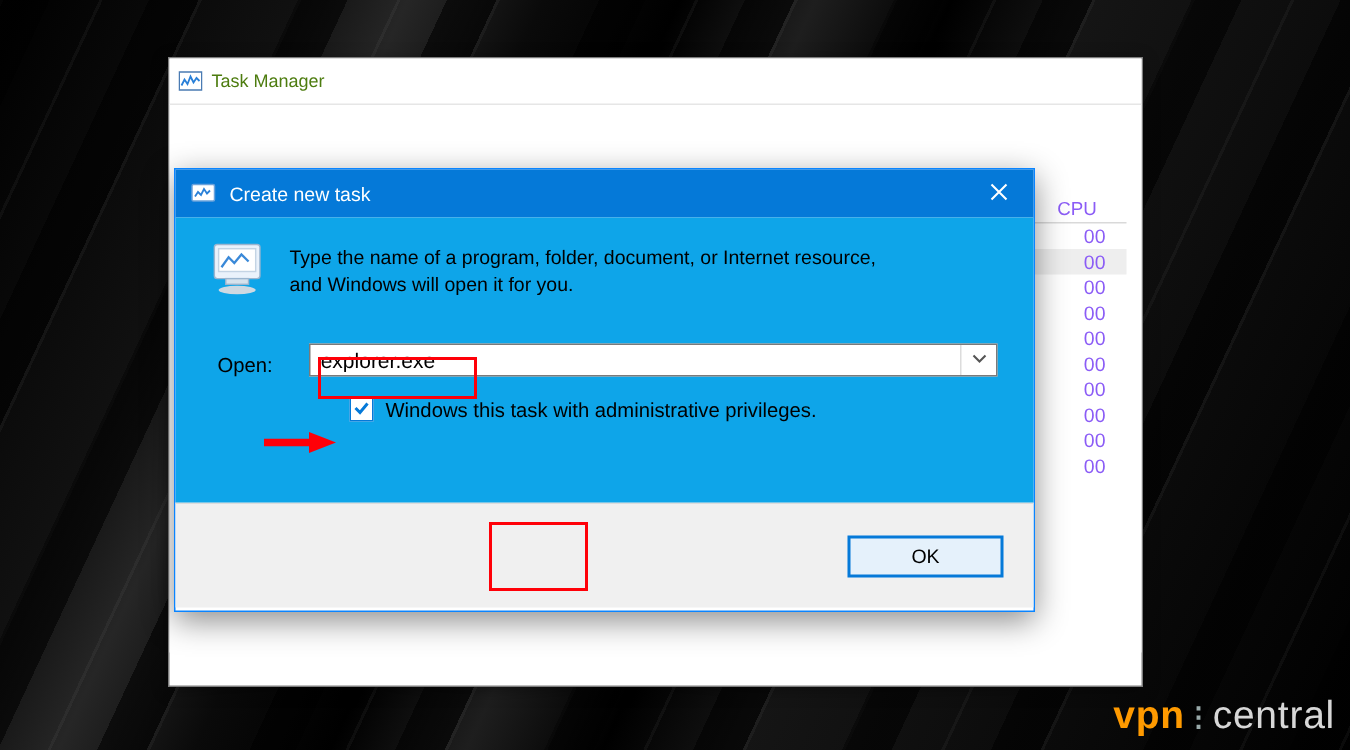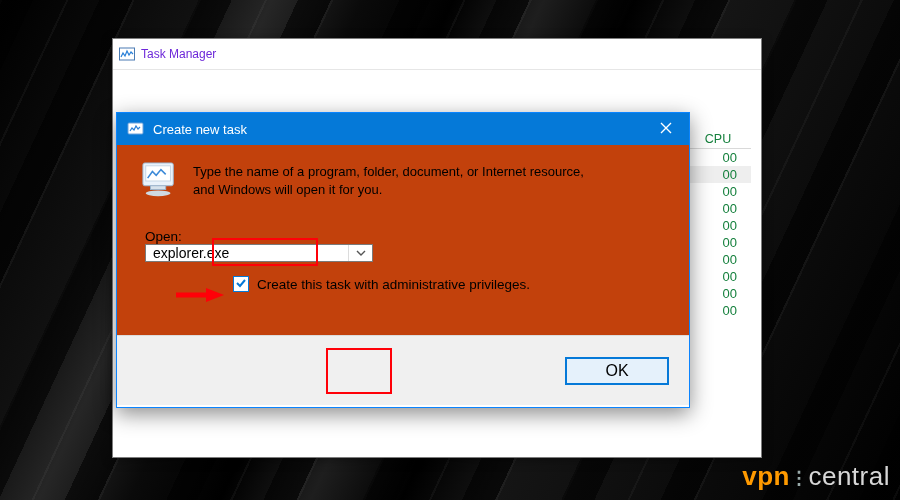--- a/index.html
+++ b/index.html
@@ -31,39 +31,39 @@
     left: 112px;
     top: 38px;
     width: 650px;
     height: 420px;
     background: #ffffff;
     border: 1px solid #7d7d7d;
     box-shadow: 0 2px 10px rgba(0,0,0,0.35);
   }
   .tm-title {
     height: 30px; display: flex; align-items: center; padding: 0 6px; gap: 6px;
-    font-size: 12px; color: #6d28d9; background: #fff;
+    font-size: 12px; color: #4d7c0f; background: #fff;
   }
   .tm-icon {
     width: 16px; height: 16px; display: inline-flex; align-items: center; justify-content: center;
   }
   .tm-icon svg { width: 16px; height: 16px; }
   .tm-menu {
     height: 22px; display: flex; gap: 14px; padding: 0 8px; font-size: 12.5px;
     color: #000; align-items: center; border-bottom: 1px solid #d9d9d9;
     background: #fff;
   }
   .tm-menu span { cursor: default; }
   .tm-body {
     position: relative; height: calc(100% - 52px);
     background: #fff; border-top: 1px solid #e6e6e6;
   }
   .tm-cpu {
     position: absolute; right: 10px; top: 60px; width: 66px;
-    font-size: 12.5px; color: #15803d;
+    font-size: 12.5px; color: #8b5cf6;
   }
   .tm-cpu .head {
     padding: 2px 6px; text-align: center; border-bottom: 1px solid #d9d9d9;
   }
   .tm-cpu .cell {
     padding: 1px 14px 1px 6px; text-align: right; font-size: 13px;
   }
   .tm-cpu .cell.sel { background: #eeeeee; }
 
   
@@ -87,32 +87,32 @@
   .dlg-titlebar .ticon svg { width: 18px; height: 18px; }
   .dlg-titlebar .spacer { flex: 1; }
   .dlg-close {
     width: 46px; height: 32px; display: flex; align-items: center; justify-content: center;
     color: #fff; cursor: default;
   }
   .dlg-close svg { width: 12px; height: 12px; }
 
   .dlg-body {
     position: relative; height: 190px; padding: 16px 24px 12px;
-    background: #c2410c;
+    background: #0ea5e9;
   }
   .run-row { display: flex; gap: 14px; }
   .run-icon { width: 38px; height: 40px; flex-shrink: 0; }
   .run-icon svg { width: 38px; height: 40px; }
   .run-text { font-size: 13px; color: #000; line-height: 1.35; padding-top: 2px; max-width: 400px; }
 
-  .open-row { display: flex; align-items: flex-start; margin-top: 28px; gap: 0; padding-left: 4px; flex-direction: column; }
+  .open-row { display: flex; align-items: flex-end; margin-top: 28px; gap: 24px; padding-left: 4px; }
   .open-label { font-size: 13.5px; color: #000; }
   .combo {
     position: relative; flex: 1;
-    height: 44px; border: 1px solid #7a7a7a; background: #fff;
+    height: 22px; border: 1px solid #7a7a7a; background: #fff;
     display: flex; align-items: center; padding: 0 38px 0 7px;
   }
   .combo input {
     border: none; outline: none; width: 100%; font-size: 14px; background: transparent;
   }
   .combo .chev {
     position: absolute; right: 0; top: 0; bottom: 0; width: 24px;
     display: flex; align-items: center; justify-content: center;
     border-left: 1px solid #dcdcdc;
   }
@@ -124,21 +124,21 @@
     display: inline-flex; align-items: center; justify-content: center; color: #0579d8;
   }
   .chk svg { width: 12px; height: 12px; }
 
   .dlg-footer {
     height: 70px; background: #f0f0f0; border-top: 1px solid #dcdcdc;
     display: flex; justify-content: flex-end; align-items: center;
     padding-right: 20px; gap: 10px;
   }
   .btn {
-    width: 104px; height: 28px; font-size: 16px;
+    width: 104px; height: 28px; font-size: 13px;
     background: #e1e1e1; border: 1px solid #adadad;
     display: flex; align-items: center; justify-content: center;
     cursor: default;
   }
   .btn.default { border: 2px solid #0579d8; background: #e5f1fb; }
 
   
   .redbox { position: absolute; border: 2px solid #ff0008; pointer-events: none; z-index: 8; }
   .red-open   { left: 212px; top: 238px; width: 106px; height: 28px; }
   .red-ok     { left: 326px; top: 348px; width: 66px;  height: 46px; }
@@ -249,21 +249,21 @@
     </div>
 
     <div class="check-row">
       <span class="chk">
         <span>
           <svg viewBox="0 0 12 12">
               <path d="M2 6 L5 9 L10 3" fill="none" stroke="#0579d8" stroke-width="2"></path>
             </svg>
         </span>
       </span>
-      <span>Create this task with administrative privileges.</span>
+      <span>Windows this task with administrative privileges.</span>
     </div>
   </div>
   <div class="dlg-footer">
     <div class="btn default">OK</div>
   </div>
 </div>
 
 <div class="watermark">
   <span class="vpn">vpn</span>
   <span class="dot">⋮</span>

